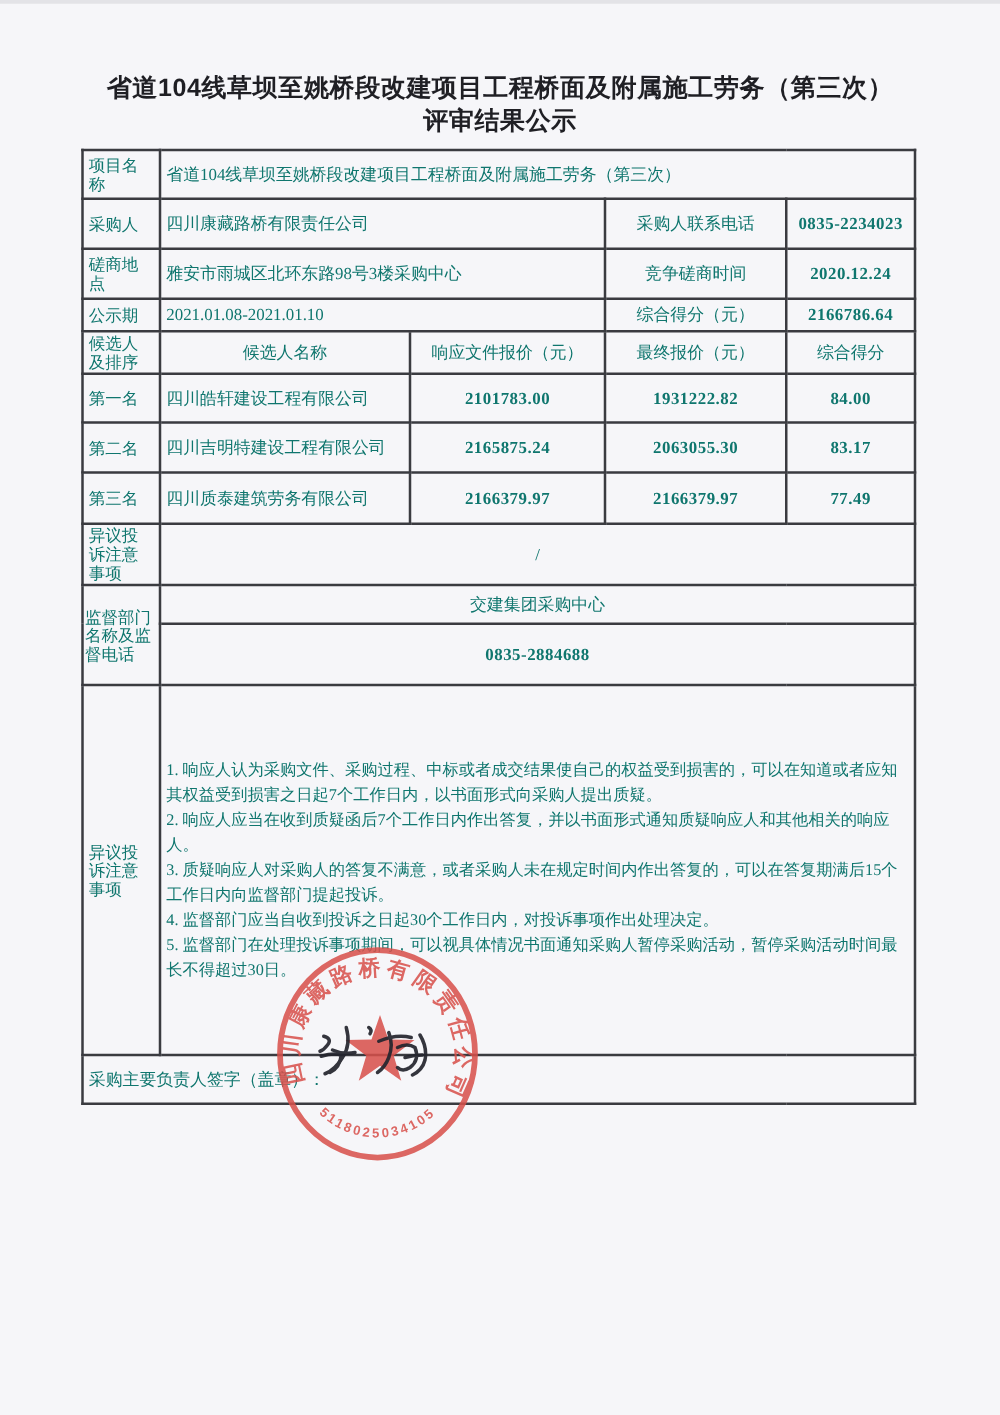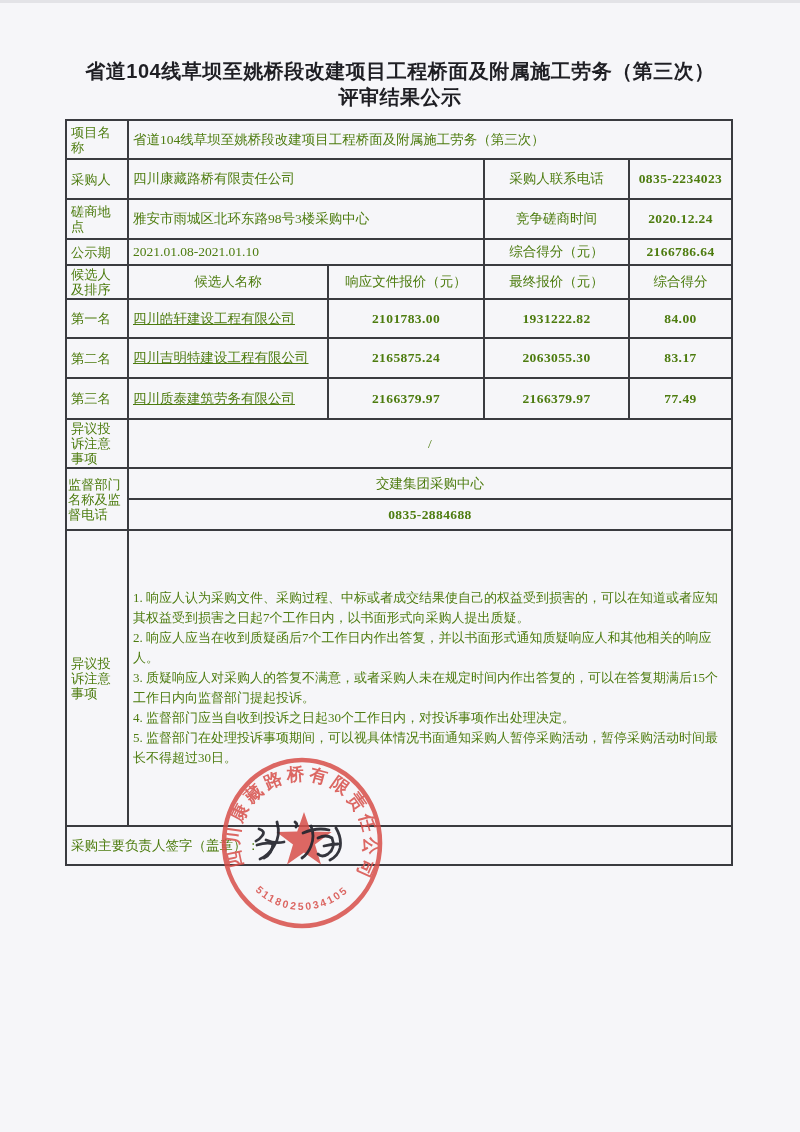--- a/index.html
+++ b/index.html
@@ -19,35 +19,35 @@
     font-family:"Liberation Sans","DejaVu Sans",sans-serif;
     font-weight:700;font-size:20px;line-height:26px;color:#1f1f24;
     letter-spacing:.5px;
   }
   table.doc{
     position:absolute;left:65px;top:119px;
     width:666px;
     border-collapse:collapse;
     table-layout:fixed;
     font-size:13.5px;
-    color:#4d7c0f;
+    color:#0f766e;
     border-radius:20px;
   }
   table.doc td{
     border:2px solid #3a3b40;
     vertical-align:middle;
     padding:1px 4px;
     overflow:hidden;
   }
   td.lbl{font-size:13.2px;line-height:15px;padding:1px 1px 1px 4px;}
   td.lbl.ctr{padding:1px 1px;}
   td.val{padding-left:8px;}
   td.ctrc{text-align:center;padding:1px 0;}
   td.num{text-align:center;letter-spacing:.4px;padding:1px 0;font-weight:bold;}
-  td.name{padding-left:7px;text-decoration:underline;}
+  td.name{padding-left:7px;}
   td.para{padding:6px 10px 6px 8px;font-size:13px;line-height:20px;}
   td.sig{padding-left:4px;font-size:13.5px;}
   .tight{line-height:14px;}
   .overlay{position:absolute;left:0;top:0;width:800px;height:1132px;pointer-events:none;z-index:5;}
 </style>
 </head>
 <body>
 
 <div class="page">
   <div class="scan-edge"></div>
@@ -117,21 +117,21 @@
       <td class="num">77.49</td>
     </tr>
     <tr style="height:40px">
       <td class="lbl">异议投诉注意事项</td>
       <td class="ctrc" colspan="4">/</td>
     </tr>
     <tr style="height:31px">
       <td class="lbl ctr" rowspan="2">监督部门名称及监督电话</td>
       <td class="ctrc" colspan="4">交建集团采购中心</td>
     </tr>
-    <tr style="height:31px">
+    <tr style="height:49px">
       <td class="num" colspan="4">0835-2884688</td>
     </tr>
     <tr style="height:296px">
       <td class="lbl">异议投诉注意事项</td>
       <td class="para" colspan="4">
         <div>1. 响应人认为采购文件、采购过程、中标或者成交结果使自己的权益受到损害的，可以在知道或者应知其权益受到损害之日起7个工作日内，以书面形式向采购人提出质疑。</div>
         <div>2. 响应人应当在收到质疑函后7个工作日内作出答复，并以书面形式通知质疑响应人和其他相关的响应人。</div>
         <div>3. 质疑响应人对采购人的答复不满意，或者采购人未在规定时间内作出答复的，可以在答复期满后15个工作日内向监督部门提起投诉。</div>
         <div>4. 监督部门应当自收到投诉之日起30个工作日内，对投诉事项作出处理决定。</div>
         <div>5. 监督部门在处理投诉事项期间，可以视具体情况书面通知采购人暂停采购活动，暂停采购活动时间最长不得超过30日。</div>

